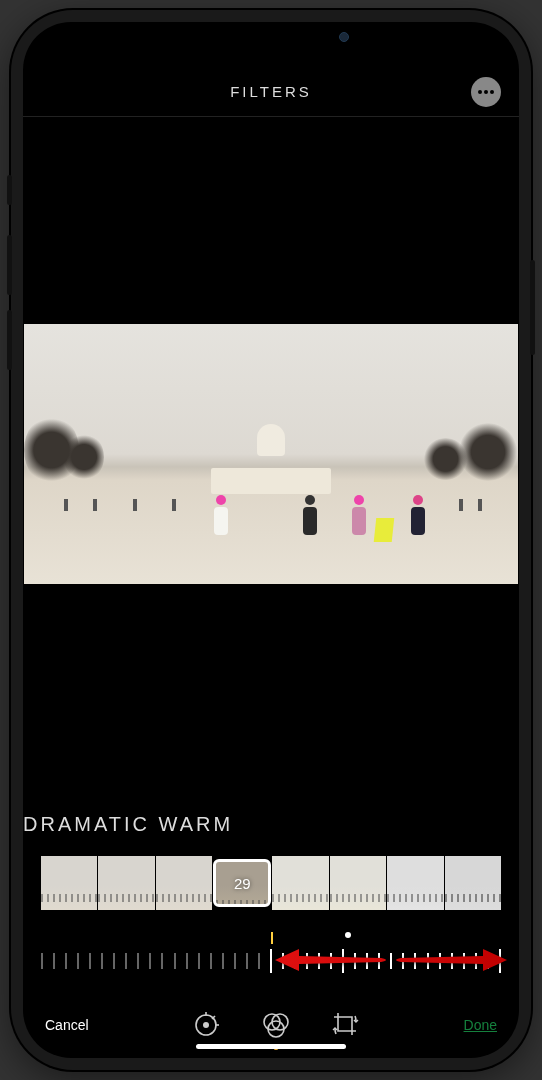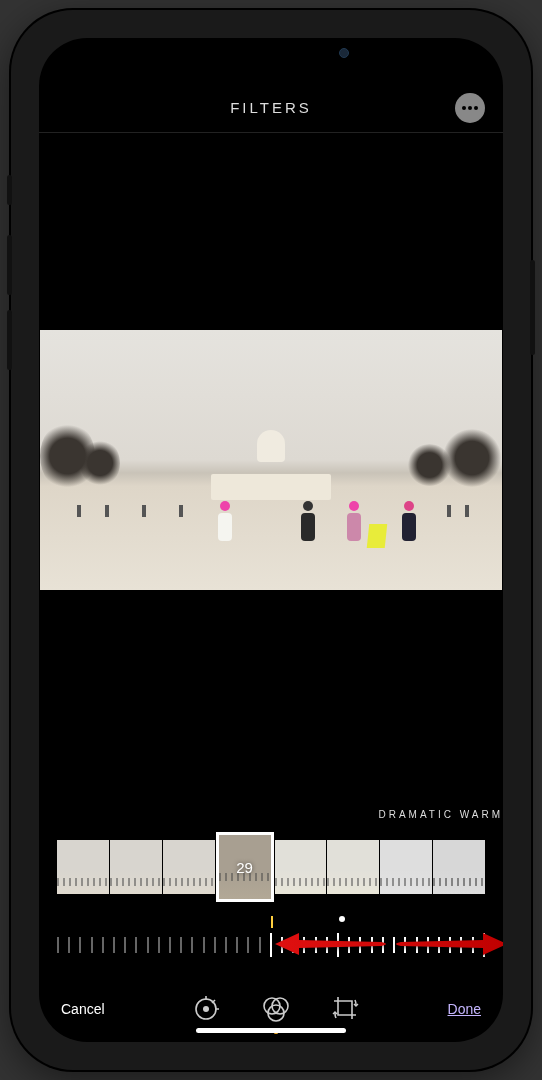--- a/index.html
+++ b/index.html
@@ -9,21 +9,21 @@
       justify-content: center;
       align-items: center;
       min-height: 1080px;
       font-family: -apple-system, 'Helvetica Neue', Arial, sans-serif;
     }
     .device {
       width: 520px;
       height: 1060px;
       background: #1a1a1a;
       border-radius: 62px;
-      padding: 28px;
+      padding: 12px;
       position: relative;
       box-shadow: 0 0 0 2px #000, 0 10px 40px rgba(0,0,0,0.5);
     }
     .side-btn { position:absolute; background:#111; border-radius:3px; }
     .btn-silence { left:-4px; top:165px; width:5px; height:30px; }
     .btn-volup { left:-4px; top:225px; width:5px; height:60px; }
     .btn-voldn { left:-4px; top:300px; width:5px; height:60px; }
     .btn-power { right:-4px; top:250px; width:5px; height:95px; }
     .screen {
       width: 100%;
@@ -80,37 +80,37 @@
     .p2 .head { background:#333; }
     .p2 .body { background:#2a2a2a; }
     .p3 { left:66%; }
     .p3 .body { background:#c8a; }
     .p4 { left:78%; }
     .p4 .head { background:#d48;}
     .p4 .body { background:#223; }
     .bag { position:absolute; left:71%; bottom:16%; width:18px; height:24px; background:#e8ec3a; transform:skewX(-6deg); }
     .sp { position:absolute; bottom:28%; width:4px; height:12px; background:#555; }
     .filter-name {
-      text-align:right; color:#ddd; font-size:10px; letter-spacing:3px;
+      text-align:left; color:#ddd; font-size:20px; letter-spacing:3px;
       font-weight:500; padding:22px 0 16px;
     }
     .filter-strip {
       height:62px; margin:0 18px; display:flex; gap:1px; align-items:center; position:relative;
     }
     .thumb {
       flex:1; height:54px; position:relative; overflow:hidden;
       background:linear-gradient(to bottom,#d8d5cf 0%,#d8d5cf 55%,#e0dacf 100%);
     }
     .thumb::after { content:''; position:absolute; top:38px; left:0; right:0; height:8px;
       background:repeating-linear-gradient(90deg,#444 0,#444 2px,transparent 2px,transparent 6px); opacity:.5; }
     .thumb.cold { filter:hue-rotate(12deg) brightness(1.05); }
     .thumb.bw { filter:grayscale(1) contrast(1.1); }
     .thumb.bw2 { filter:grayscale(1) contrast(1.3) brightness(.9); }
     .thumb.sel {
-      flex:0 0 58px; height:70px; border:3px solid #fff; border-radius:0;
+      flex:0 0 58px; height:48px; border:3px solid #fff; border-radius:6px;
       z-index:2; background:linear-gradient(to bottom,#a89f91 0%,#a89f91 55%,#b2a896 100%);
     }
     .thumb.sel .val { position:absolute; top:50%; left:50%; transform:translate(-50%,-50%);
       color:#fff; font-size:15px; font-weight:500; text-shadow:0 0 4px rgba(0,0,0,.6); }
     .slider-wrap { position:relative; height:60px; margin:18px 18px 0; }
     .center-line { position:absolute; left:50%; top:0px; width:2px; height:12px; background:#ffcf3f; }
     .dot-marker { position:absolute; left:66%; top:0px; width:6px; height:6px; background:#fff; border-radius:50%; }
     .ticks { position:absolute; top:16px; left:0; right:0; height:26px;
       display:flex; justify-content:space-between; align-items:center; }
     .tick { width:2px; height:16px; background:#666; }
@@ -119,21 +119,21 @@
     .arrow-overlay {
       position:absolute; left:50%; top:14px; width:240px; height:28px;
       pointer-events:none;
     }
     .arrow-overlay svg { width:100%; height:100%; filter:drop-shadow(0 1px 2px rgba(0,0,0,.6)); }
     .bottom-bar {
       height:66px; display:flex; align-items:center; justify-content:space-between;
       padding:0 22px;
     }
     .txt-btn { color:#fff; font-size:14px; font-weight:400; }
-    .txt-btn.done { color:#c4b5fd; font-weight:500;text-decoration:underline; }
+    .txt-btn.done { color:#15803d; font-weight:500;text-decoration:underline; }
     .tool-icons { display:flex; gap:40px; align-items:center; }
     .tool { width:30px; height:30px; display:flex; align-items:center; justify-content:center; position:relative; }
     .tool.active::after { content:''; position:absolute; bottom:-10px; left:50%; transform:translateX(-50%);
       width:5px; height:5px; background:#ffb92e; border-radius:50%; }
     .home-indicator {
       position:absolute; bottom:9px; left:50%; transform:translateX(-50%);
       width:150px; height:5px; background:#fff; border-radius:3px;
     }
   </style>
 </head>

